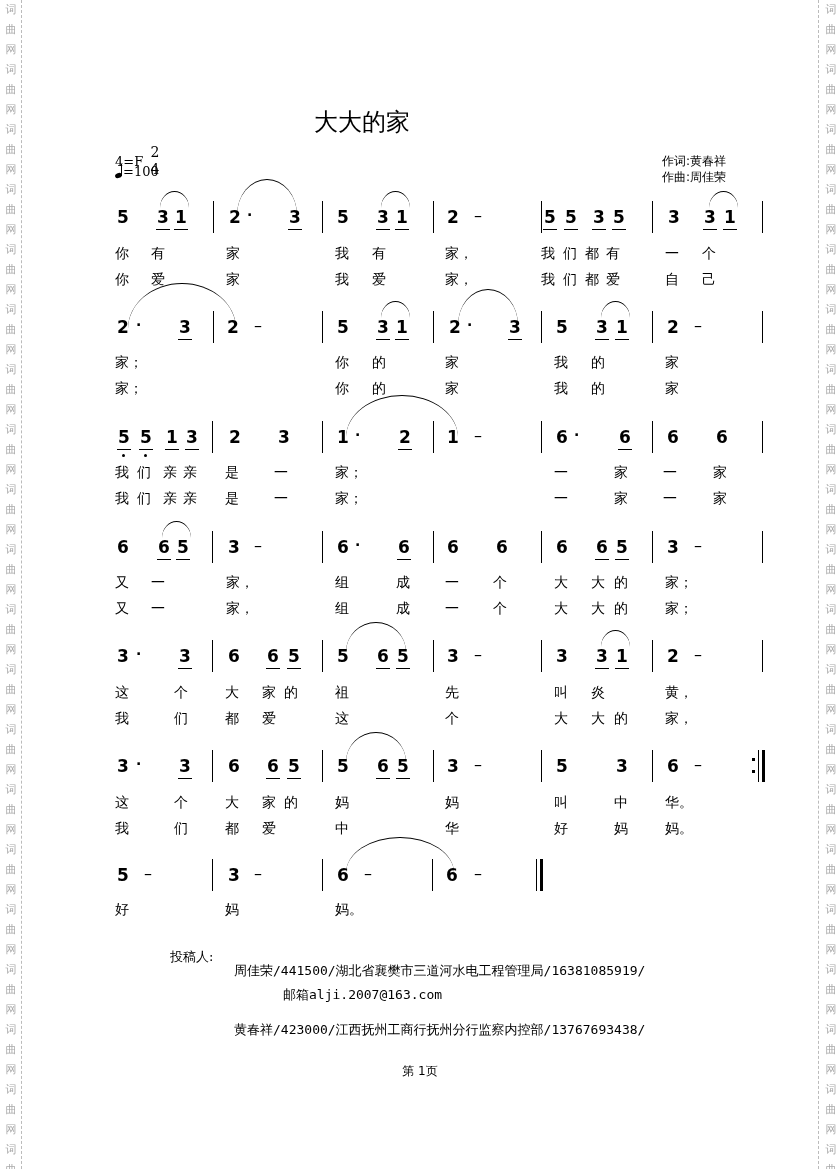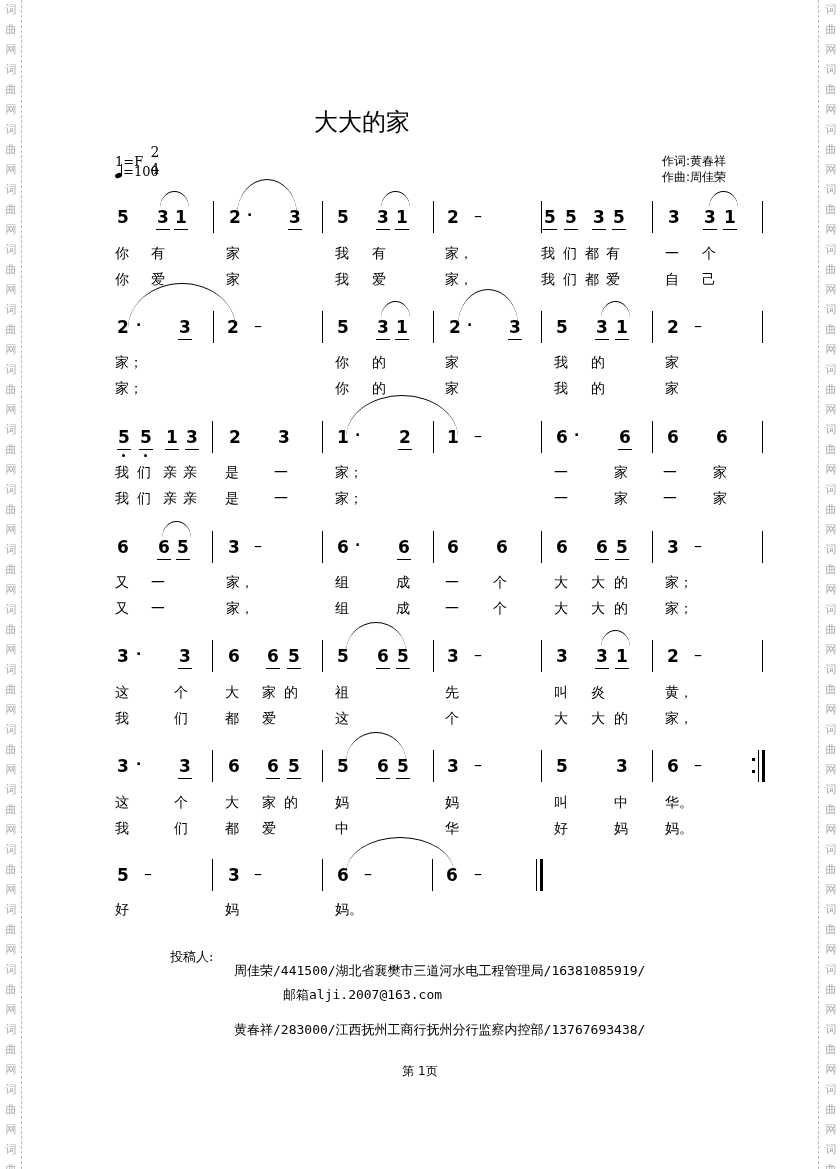--- a/index.html
+++ b/index.html
@@ -152,21 +152,21 @@
     <div class="wm" style="left:824px;top:1060px;">网</div>
     <div class="wm" style="left:824px;top:1080px;">词</div>
     <div class="wm" style="left:824px;top:1100px;">曲</div>
     <div class="wm" style="left:824px;top:1120px;">网</div>
     <div class="wm" style="left:824px;top:1140px;">词</div>
     <div class="wm" style="left:824px;top:1160px;">曲</div>
   </div>
 
 <div class="title">大大的家</div>
 
-<div class="key">1=F</div>
+<div class="key">4=F</div>
 <div class="ts">
   <div>2</div>
   <div>4</div>
 </div>
 <div class="tempo">
   <span style="display:inline-block;position:relative;width:8px;height:14px;vertical-align:-2px;">
     <span style="position:absolute;left:6px;top:0;height:12px;border-left:1.5px solid #000;"></span>
     <span style="position:absolute;left:0;bottom:0;width:7px;height:5px;background:#000;border-radius:50%;transform:rotate(-20deg);"></span>
   </span><span>=100</span>
 </div>
@@ -475,15 +475,15 @@
       <div class="slur2" style="left:346px;width:108px;top:-28px;height:35.2px;"></div>
       <div class="lyr" style="left:115px;top:36px;">好</div>
       <div class="lyr" style="left:225px;top:36px;">妈</div>
       <div class="lyr" style="left:335px;top:36px;">妈。</div>
     </div>
   </div>
 
 <div class="sub" style="left:170px;top:948px;font-family:'DejaVu Serif',serif;">投稿人:</div>
 <div class="sub" style="left:234px;top:962px;">周佳荣/441500/湖北省襄樊市三道河水电工程管理局/16381085919/</div>
 <div class="sub" style="left:283px;top:986px;">邮箱alji.2007@163.com</div>
-<div class="sub" style="left:234px;top:1021px;">黄春祥/283000/江西抚州工商行抚州分行监察内控部/13767693438/</div>
+<div class="sub" style="left:234px;top:1021px;">黄春祥/423000/江西抚州工商行抚州分行监察内控部/13767693438/</div>
 
 <div class="page-num">第 1页</div>
 
 </body></html>

